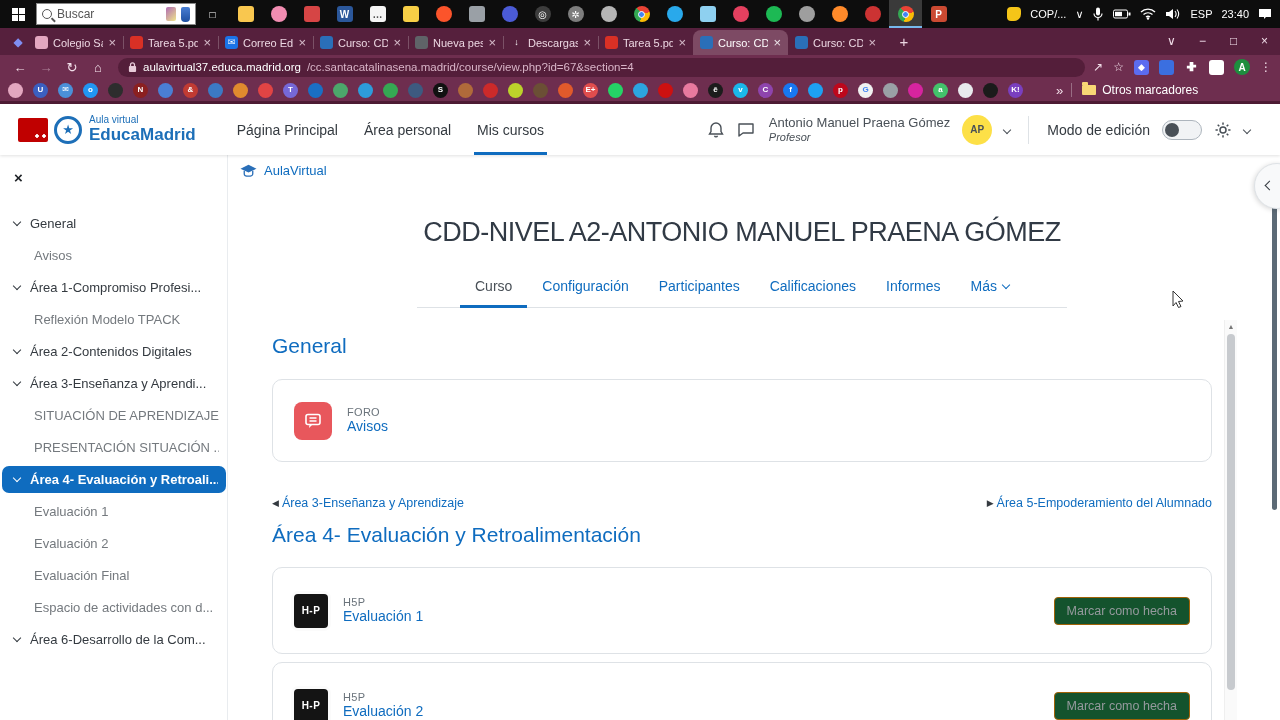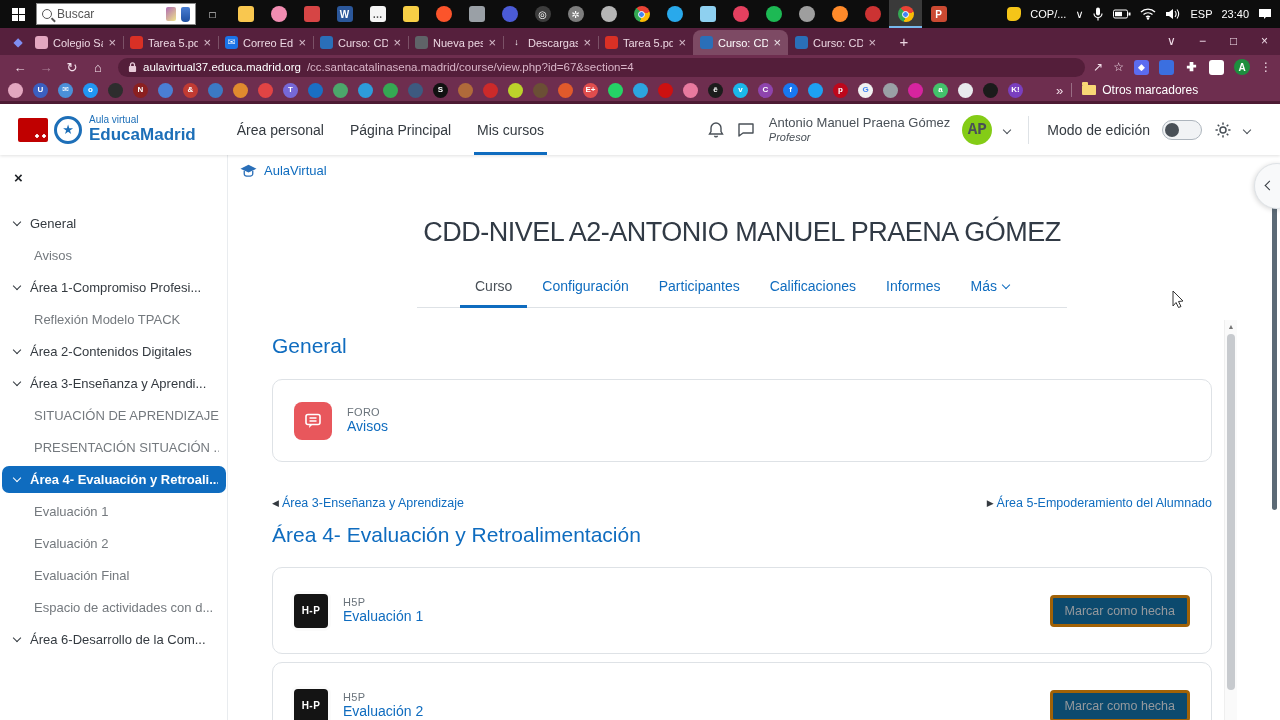--- a/index.html
+++ b/index.html
@@ -72,21 +72,21 @@
   .logotext{margin-left:7px;line-height:1.05;}
   .logotext .l1{font-size:10px;color:#1d6fb8;}
   .logotext .l2{font-size:17px;font-weight:bold;color:#1d6fb8;}
   .mnav{display:flex;margin-left:28px;height:51px;}
   .mnav a{padding:0 13px;font-size:14px;color:#343a40;display:flex;align-items:center;position:relative;text-decoration:none;}
   .mnav a.active::after{content:"";position:absolute;left:10px;right:10px;bottom:0;height:3px;background:#0f6cbf;}
   .hright{margin-left:auto;display:flex;align-items:center;padding-right:30px;gap:12px;}
   .uinfo{text-align:left;line-height:1.2;margin-left:2px;}
   .uname{font-size:13px;color:#495057;}
   .urole{font-size:11px;font-style:italic;color:#495057;}
-  .avatar{width:30px;height:30px;border-radius:50%;background:#84cc16;color:#495057;font-size:16px;font-weight:bold;display:flex;align-items:center;justify-content:center;font-family:Liberation Mono, monospace;}
+  .avatar{width:30px;height:30px;border-radius:50%;background:#fde047;color:#495057;font-size:10px;font-weight:bold;display:flex;align-items:center;justify-content:center;}
   .hdiv{width:1px;height:28px;background:#dee2e6;margin:0 6px;}
   .editlbl{font-size:14px;color:#343a40;}
   .toggle{width:40px;height:20px;border-radius:10px;background:#f1f3f5;border:1px solid #adb5bd;position:relative;}
   .toggle .knob{position:absolute;left:2px;top:2px;width:14px;height:14px;border-radius:50%;background:#495057;}
 
   
   .chv{width:7px;height:7px;border-right:1.5px solid currentColor;border-bottom:1.5px solid currentColor;display:inline-block;}
   .chv.d{transform:rotate(45deg);}
   .chv.l{transform:rotate(135deg);}
   .chv.sm{width:6px;height:6px;}
@@ -117,21 +117,21 @@
   .secheading{font-size:21px;font-weight:400;color:#0f6cbf;margin-top:26px;}
   .card{border:1px solid #dee2e6;border-radius:10px;background:#fff;display:flex;align-items:center;padding:0 21px;}
   .card.foro{margin-top:21px;height:83px;}
   .card.act{height:87px;}
   .acticon{flex:none;display:flex;align-items:center;justify-content:center;}
   .acticon.forum{width:38px;height:38px;border-radius:8px;background:#e8575c;}
   .acticon.h5p{width:34px;height:34px;border-radius:4px;background:#141414;color:#fff;font-size:10px;font-weight:bold;letter-spacing:.5px;box-shadow:0 0 0 3px #fbfbfb;}
   .actmeta{margin-left:15px;line-height:1;}
   .acttype{font-size:11px;color:#6a737b;letter-spacing:.3px;}
   .actname{font-size:14px;color:#0f6cbf;margin-top:5px;}
-  .donebtn{margin-left:auto;border:3px solid #a16207;border-radius:4px;background:#0c4a6e;color:#95999d;font-size:12.5px;padding:6px 12px;white-space:nowrap;text-align:right;}
+  .donebtn{margin-left:auto;border:1px solid #a16207;border-radius:4px;background:#14532d;color:#95999d;font-size:12.5px;padding:6px 12px;white-space:nowrap;text-align:right;}
   .navrow{margin-top:34px;display:flex;justify-content:space-between;align-items:center;font-size:12.5px;}
   .navrow a{color:#0f6cbf;display:flex;align-items:center;gap:3px;text-decoration:none;}
   .tri{color:#343a40;font-size:9px;}
   .area-heading{font-size:21px;font-weight:400;color:#0f6cbf;margin-top:13px;}
   .stack{margin-top:20px;display:flex;flex-direction:column;gap:8px;}
 
   
   .page-scroll-thumb{position:absolute;left:1272px;top:164px;width:5px;height:346px;background:#5c6a76;border-radius:3px;z-index:30;}
   .drawer-btn{position:absolute;left:1254px;top:163px;width:46px;height:46px;border-radius:50%;background:#f8f9fa;border:1px solid #dee2e6;box-shadow:-1px 1px 5px rgba(0,0,0,.15);z-index:31;}
   .drawer-btn .chv{position:absolute;left:11px;top:18px;color:#343a40;}
@@ -402,22 +402,22 @@
 </div>
 
 <div class="mheader">
   <span class="flag"></span>
   <span class="emblem">★</span>
   <div class="logotext">
     <div class="l1">Aula virtual</div>
     <div class="l2">EducaMadrid</div>
   </div>
   <div class="mnav">
+    <a>Página Principal</a>
     <a>Área personal</a>
-    <a>Página Principal</a>
     <a class="active">Mis cursos</a>
   </div>
   <div class="hright">
     <svg width="18" height="18" viewBox="0 0 18 18">
         <path d="M9 2a5 5 0 0 0-5 5v3.5L2.5 13h13L14 10.5V7a5 5 0 0 0-5-5z" fill="none" stroke="#495057" stroke-width="1.4"></path>
         <path d="M7.5 14.8a1.6 1.6 0 0 0 3 0" stroke="#495057" fill="none" stroke-width="1.4"></path>
       </svg>
     <svg width="18" height="18" viewBox="0 0 18 18">
         <path d="M2 3h14v9H6l-4 3z" fill="none" stroke="#495057" stroke-width="1.4" stroke-linejoin="round"></path>
       </svg>

